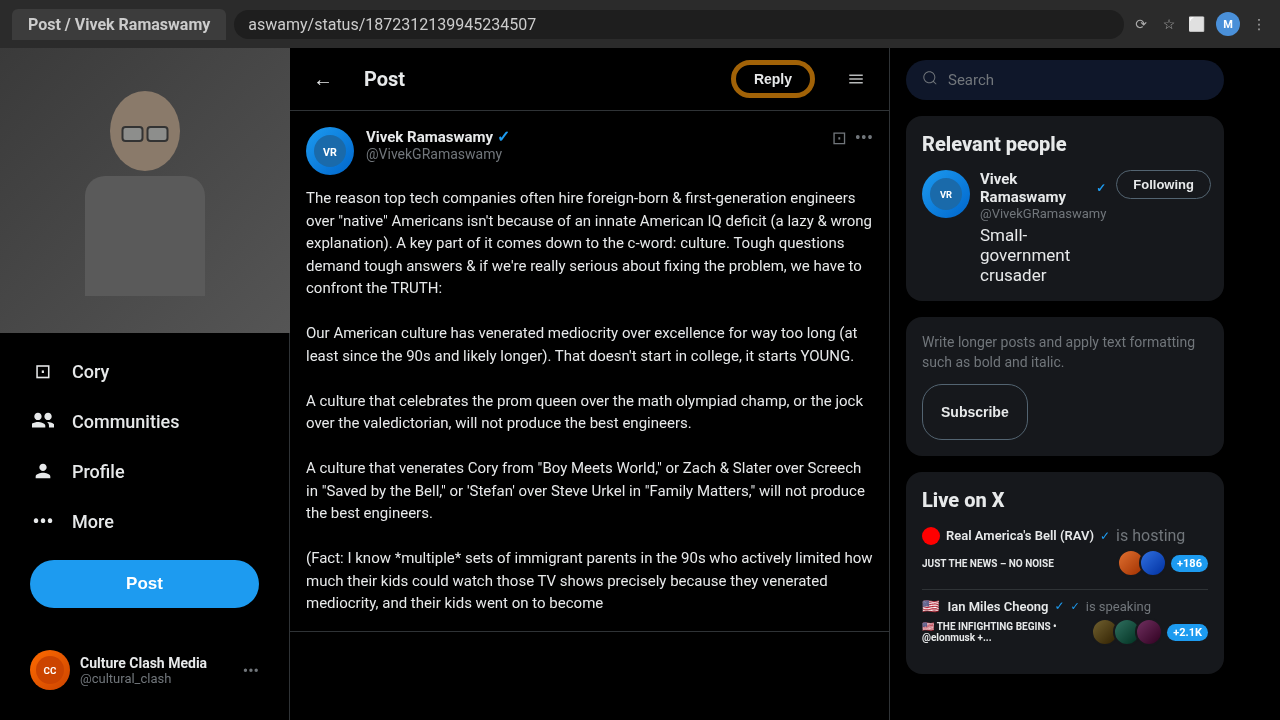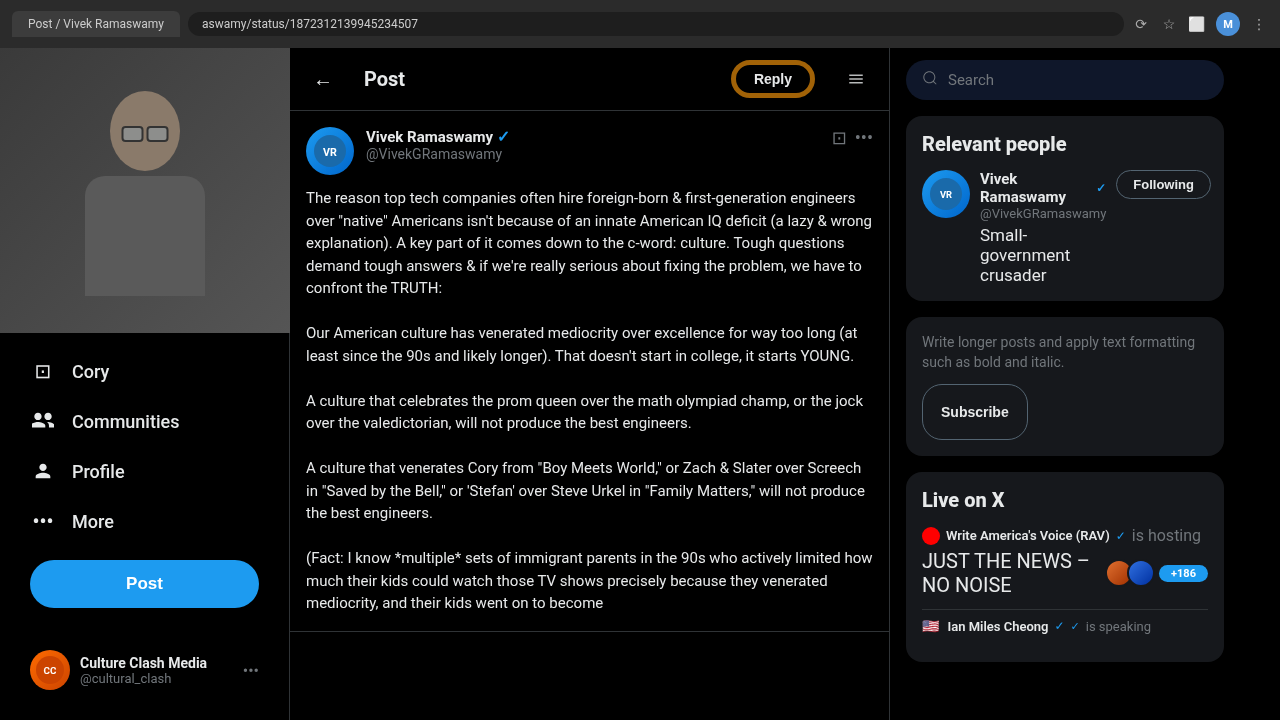--- a/index.html
+++ b/index.html
@@ -21,32 +21,33 @@
       display: flex;
       align-items: center;
       padding: 0 12px;
       gap: 8px;
       z-index: 100;
     }
     .browser-tab {
       background: #3c3c3c;
       border-radius: 6px 6px 0 0;
       padding: 6px 16px;
-      font-size: 12px;
+      font-size: 16px;
       color: #ccc;
       display: flex;
       align-items: center;
       gap: 6px;
+      font-weight: bold;
     }
     .browser-address-bar {
       flex: 1;
       background: #1e1e1e;
       border-radius: 20px;
       padding: 5px 14px;
-      font-size: 12px;
+      font-size: 16px;
       color: #ccc;
       display: flex;
       align-items: center;
       gap: 8px;
     }
     .browser-icons {
       display: flex;
       align-items: center;
       gap: 10px;
     }
@@ -490,22 +491,22 @@
     .live-hosting {
       font-size: 16px;
       color: #71767b;
     }
     .live-show-row {
       display: flex;
       align-items: center;
       justify-content: space-between;
     }
     .live-show-name {
-      font-size: 20px;
-      font-weight: 400;
+      font-size: 10px;
+      font-weight: 700;
       color: #e7e9ea;
     }
     .live-avatars {
       display: flex;
       align-items: center;
     }
     .live-avatar-stack {
       display: flex;
     }
     .live-avatar-item {
@@ -516,21 +517,21 @@
       margin-left: -6px;
       overflow: hidden;
     }
     .live-avatar-item:first-child { margin-left: 0; }
     .live-count {
       background: #1d9bf0;
       color: white;
       font-size: 11px;
       font-weight: 700;
       border-radius: 10px;
-      padding: 2px 12px;
+      padding: 2px 6px;
       margin-left: 4px;
     }
 
     
     ::-webkit-scrollbar { width: 6px; }
     ::-webkit-scrollbar-track { background: transparent; }
     ::-webkit-scrollbar-thumb { background: #333; border-radius: 3px; }
 
     
     .live-flag {
@@ -711,21 +712,21 @@
       <div class="panel-box">
         <div class="panel-title">Live on X</div>
 
         <div class="live-item">
           <div class="live-host-row">
             <div class="live-dot">
               <svg width="10" height="10" viewBox="0 0 10 10">
                 <circle cx="5" cy="5" r="4" fill="red"></circle>
               </svg>
             </div>
-            <span class="live-host-name">Write America's Voice (RAV)</span>
+            <span class="live-host-name">Real America's Bell (RAV)</span>
             <span class="live-verified">✓</span>
             <span class="live-hosting">is hosting</span>
           </div>
           <div class="live-show-row">
             <span class="live-show-name">JUST THE NEWS – NO NOISE</span>
             <div class="live-avatars">
               <div class="live-avatar-stack">
                 <div class="live-avatar-item" style="background:linear-gradient(135deg,#e07030,#a03000);"></div>
                 <div class="live-avatar-item" style="background:linear-gradient(135deg,#3070e0,#0030a0);"></div>
               </div>
@@ -737,17 +738,28 @@
         <div style="height:1px;background:#2f3336;margin:8px 0;"></div>
 
         <div class="live-item">
           <div class="live-host-row">
             <span class="live-flag">🇺🇸</span>
             <span class="live-host-name">Ian Miles Cheong</span>
             <span class="live-verified">✓</span>
             <span class="live-verified" style="font-size:11px;">✓</span>
             <span class="live-speaking">is speaking</span>
           </div>
+          <div class="live-show-row">
+            <span class="live-show-name">🇺🇸 THE INFIGHTING BEGINS • @elonmusk +...</span>
+            <div class="live-avatars">
+              <div class="live-avatar-stack">
+                <div class="live-avatar-item" style="background:linear-gradient(135deg,#706030,#302000);"></div>
+                <div class="live-avatar-item" style="background:linear-gradient(135deg,#307060,#003020);"></div>
+                <div class="live-avatar-item" style="background:linear-gradient(135deg,#703060,#300020);"></div>
+              </div>
+              <span class="live-count">+2.1K</span>
+            </div>
+          </div>
         </div>
       </div>
     </div>
   </div>
 </div>
 
 </body></html>

